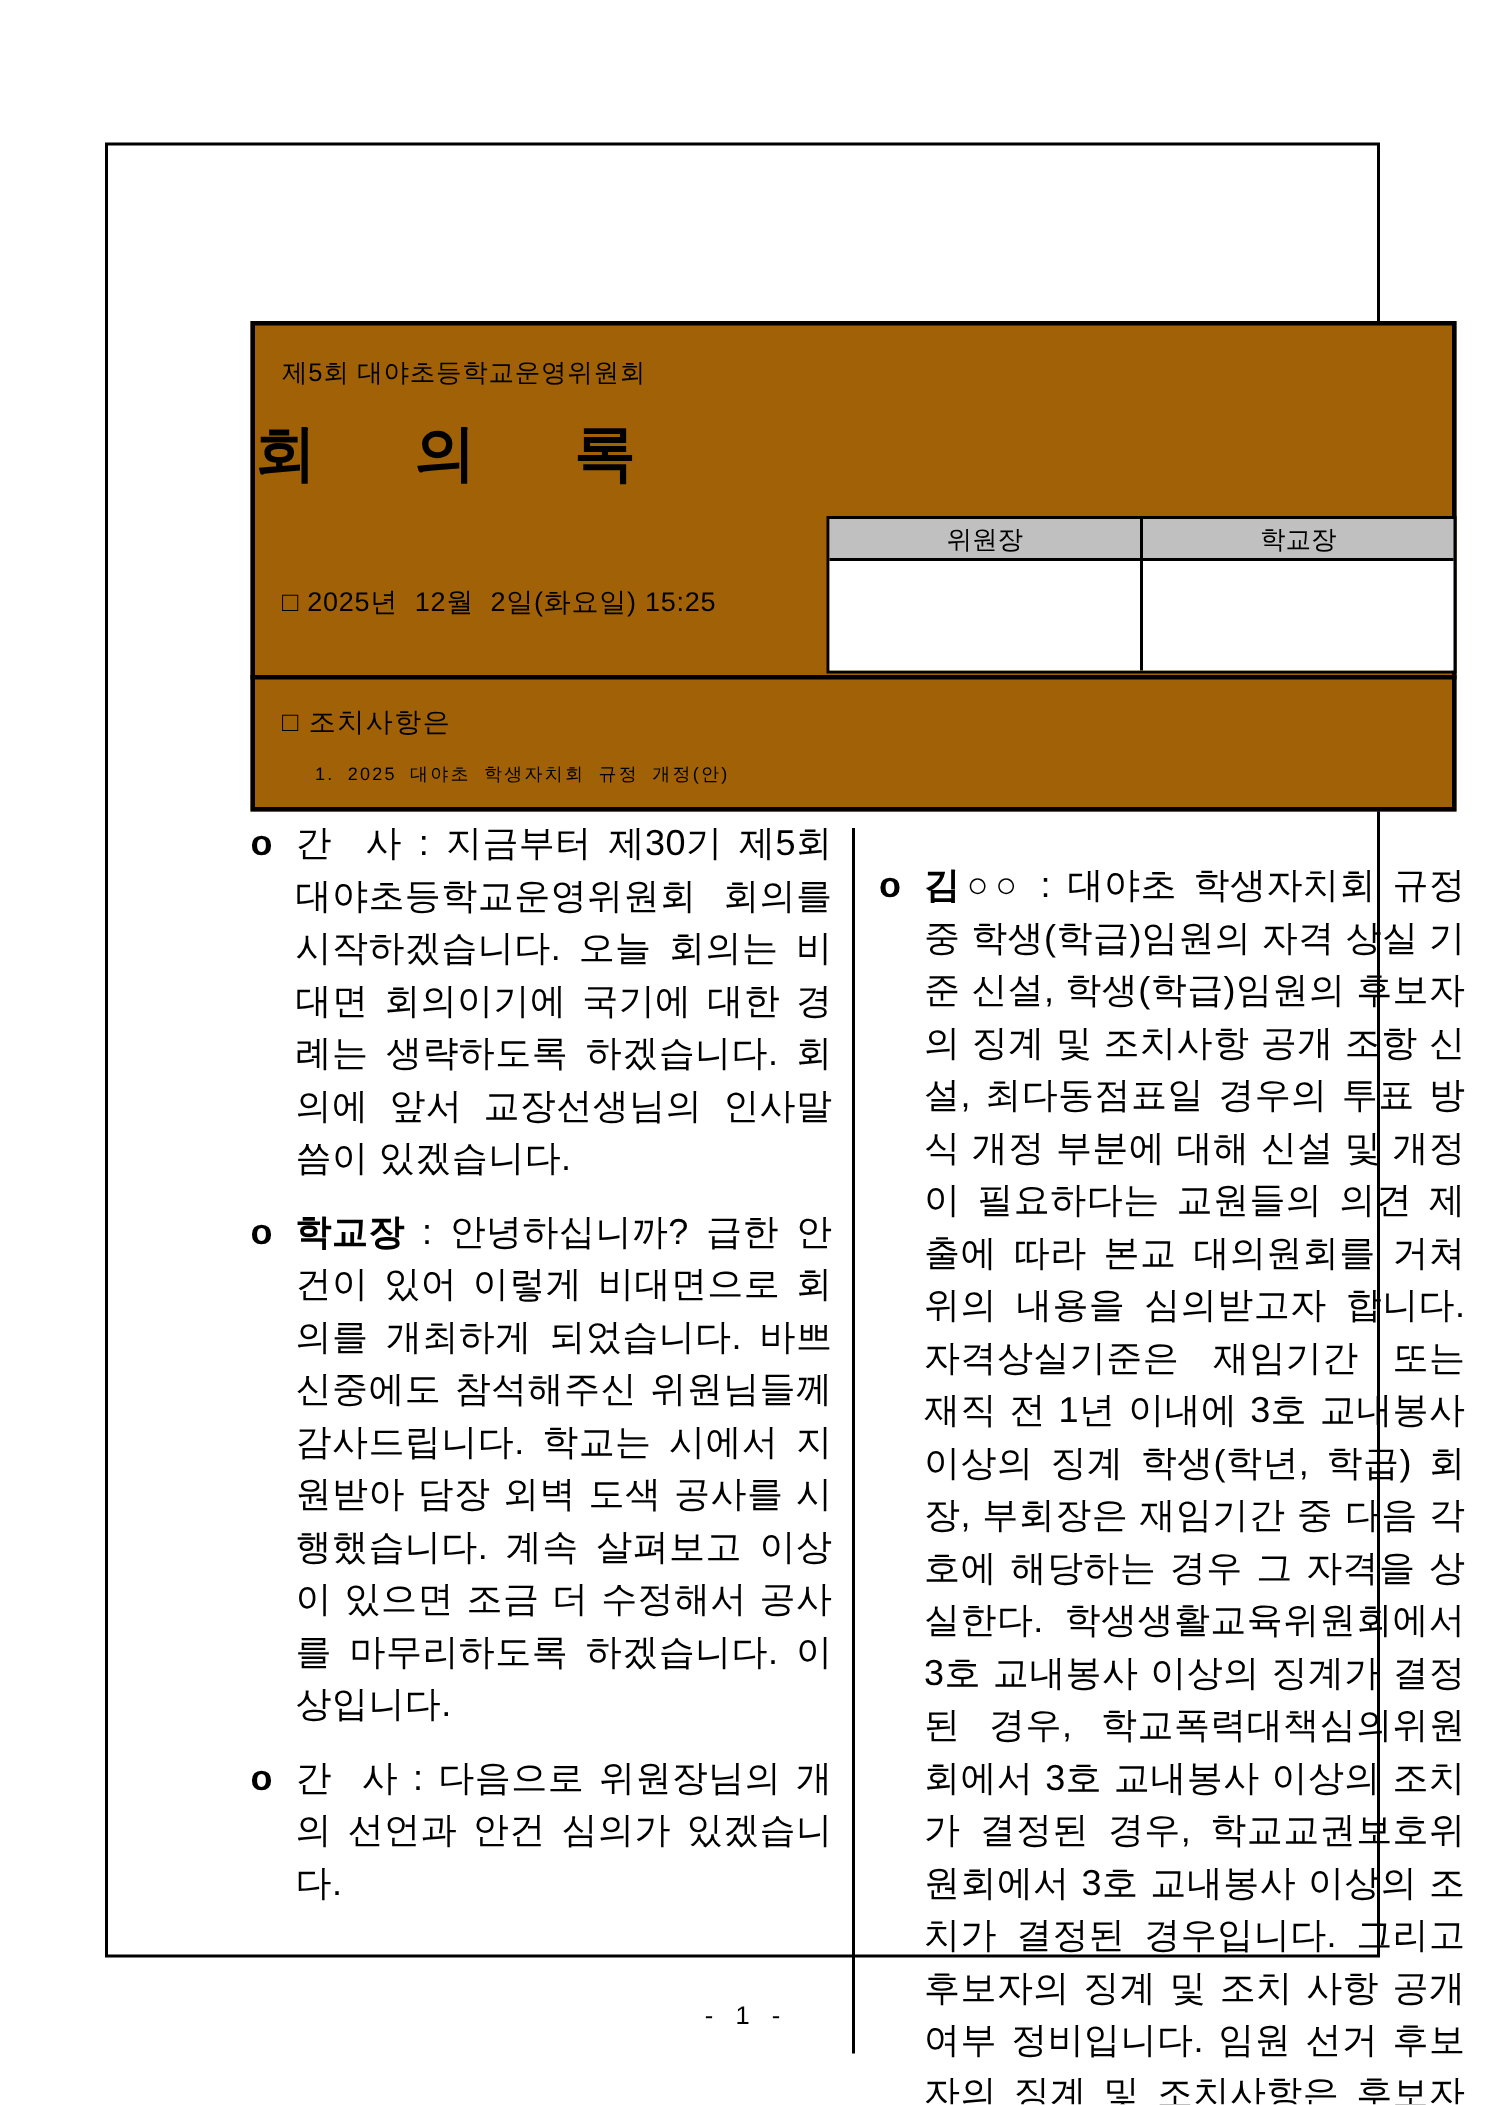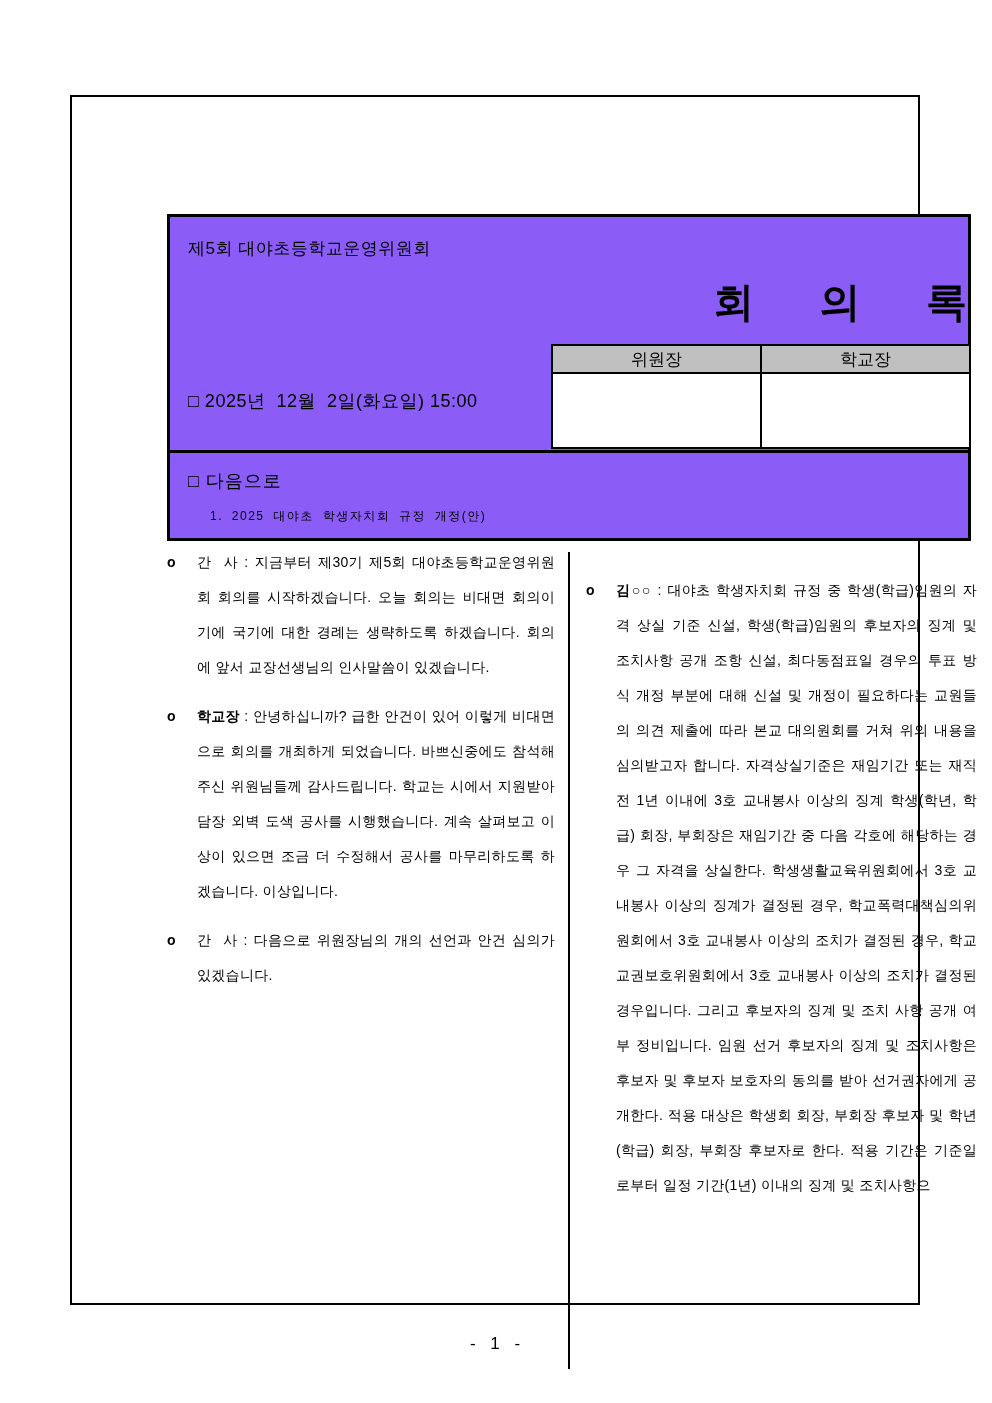--- a/index.html
+++ b/index.html
@@ -23,33 +23,33 @@
     width: 846px; height: 1206px;
     border: 2px solid #000;
   }
   
   .header-box {
     position: absolute;
     left: 95px; top: 117px;
     width: 804px; height: 327px;
     border: 3px solid #000;
     box-sizing: border-box;
-    background: #8b5cf6;
+    background: #a16207;
   }
   .committee {
     position: absolute;
     left: 18px; top: 20px;
     font-size: 17px;
     letter-spacing: 0.5px;
     white-space: pre;
   }
   .doc-title {
     position: absolute;
     left: 0; right: 0; top: 58px;
-    text-align: right;
+    text-align: left;
     font-size: 41px;
     font-weight: bold;
     word-spacing: 52px;
     letter-spacing: 1px;
   }
   .sign-table {
     position: absolute;
     right: -3px; top: 127px;
     width: 420px;
     border: 2px solid #000;
@@ -116,21 +116,21 @@
     left: 95px; top: 448px;
     width: 388px;
   }
   .col-right {
     position: absolute;
     left: 514px; top: 476px;
     width: 391px;
   }
   p.minute {
     margin: 0 0 14px 0;
-    font-size: 14px;
+    font-size: 24px;
     line-height: 35px;
     text-align: justify;
     padding-left: 30px;
     text-indent: -30px;
     letter-spacing: 0.3px;
   }
   .bullet {
     display: inline-block;
     width: 30px;
     text-indent: 0;
@@ -163,25 +163,25 @@
         <div class="sign-head-row">
             <div class="sign-th">위원장</div>
             <div class="sign-th">학교장</div>
           </div>
         <div class="sign-body-row">
             <div class="sign-td"></div>
             <div class="sign-td"></div>
           </div>
       </div>
 
-      <div class="date-line">□ 2025년  12월  2일(화요일) 15:00</div>
+      <div class="date-line">□ 2025년  12월  2일(화요일) 15:25</div>
 
       <div class="section-divider"></div>
 
-      <div class="agenda-label">□ 다음으로</div>
+      <div class="agenda-label">□ 조치사항은</div>
       <div class="agenda-list">
           <div class="agenda-item">1. 2025 대야초 학생자치회 규정 개정(안)</div>
         </div>
     </div>
 
     <div class="col-divider"></div>
 
     <div class="col-left">
         <p class="minute"><span class="bullet">o</span><span class="speaker">간  사</span><span class="sep"> : </span><span class="content">지금부터 제30기 제5회 대야초등학교운영위원회 회의를 시작하겠습니다. 오늘 회의는 비대면 회의이기에 국기에 대한 경례는 생략하도록 하겠습니다. 회의에 앞서 교장선생님의 인사말씀이 있겠습니다.</span></p>
         <p class="minute"><span class="bullet">o</span><span class="speaker bold">학교장</span><span class="sep"> : </span><span class="content">안녕하십니까? 급한 안건이 있어 이렇게 비대면으로 회의를 개최하게 되었습니다. 바쁘신중에도 참석해주신 위원님들께 감사드립니다. 학교는 시에서 지원받아 담장 외벽 도색 공사를 시행했습니다. 계속 살펴보고 이상이 있으면 조금 더 수정해서 공사를 마무리하도록 하겠습니다. 이상입니다.</span></p>

